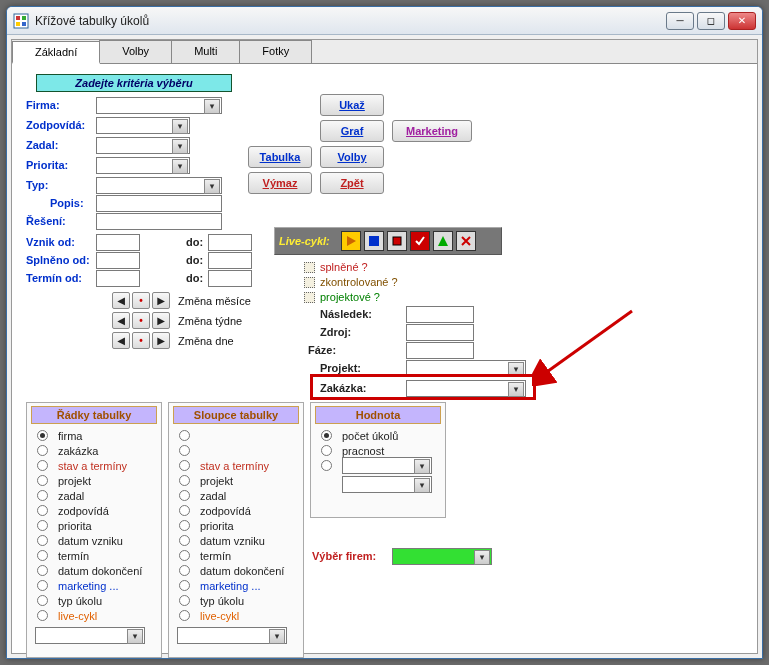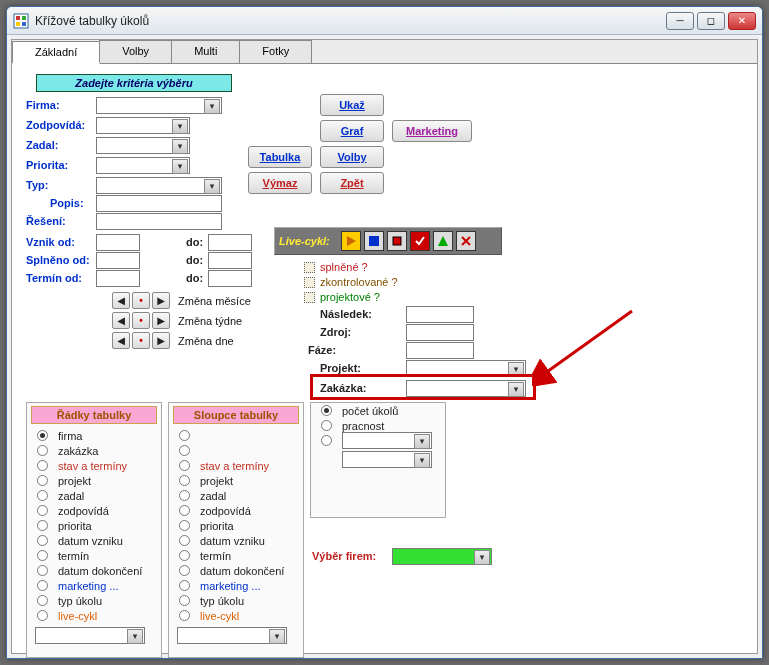--- a/index.html
+++ b/index.html
@@ -61,21 +61,21 @@
 .livecykl {
   position:absolute; left:262px; top:163px; width:228px; height:28px;
   background:#777; border:1px outset #aaa; display:flex; align-items:center; padding:2px 4px; gap:3px;
 }
 .livecykl .ll { color:#ffee33; font-weight:bold; font-style:italic; font-size:11px; margin-right:8px;}
 .lcbtn { width:20px; height:20px; border:1px solid #333; display:flex; align-items:center; justify-content:center; background:#ddd; cursor:pointer;}
 
 .chk { position:absolute; width:11px; height:11px; border:1px dotted #666; background:#f4f0e0; cursor:pointer;}
 
 .panel { position:absolute; border:1px solid #aaa; background:#fafafa; }
-.panel-title { background:#f9a8d4; text-align:center; font-weight:bold; color:#a05000; height:18px;
+.panel-title { background:#c4b5fd; text-align:center; font-weight:bold; color:#a05000; height:18px;
   line-height:17px; border:1px solid #cca050; font-size:11px; margin:3px 4px 4px 4px;}
 .radio { display:flex; align-items:center; gap:10px; height:15px; padding-left:10px; font-size:11px; cursor:pointer;}
 .rd { width:11px; height:11px; border:1px solid #777; border-radius:50%; background:#fff; display:inline-flex; align-items:center; justify-content:center;}
 .rd.sel::after { content:""; width:5px; height:5px; border-radius:50%; background:#333;}
 .red { color:#c03020;}
 .blue { color:#0030cc;}
 .orange { color:#e06000;}
 
 .highlight-box { position:absolute; border:3px solid #c00; pointer-events:none;}
 .arrow { position:absolute; pointer-events:none; }
@@ -375,20 +375,21 @@
             </div>
             <div class="radio">
               <span class="rd"></span>
               <span class="orange">live-cykl</span>
             </div>
           </div>
         <div class="inp combo" style="position:relative; margin:4px 8px; width:110px;"></div>
       </div>
 
       <div class="panel" style="left:298px; top:338px; width:136px; height:116px;">
+        <div class="panel-title">Hodnota</div>
         <div class="radio">
             <span class="rd sel"></span>
             <span>počet úkolů</span>
           </div>
         <div class="radio">
             <span class="rd"></span>
             <span>pracnost</span>
           </div>
         <div class="radio">
             <span class="rd"></span>

